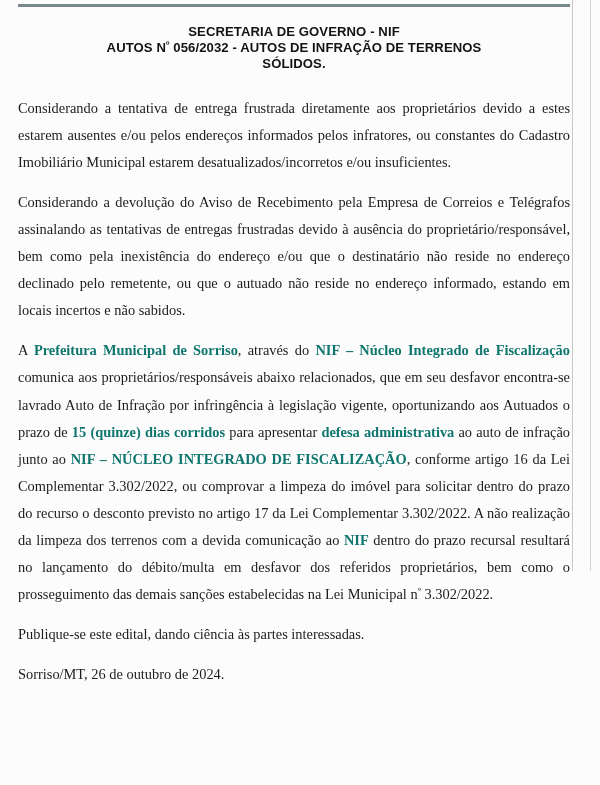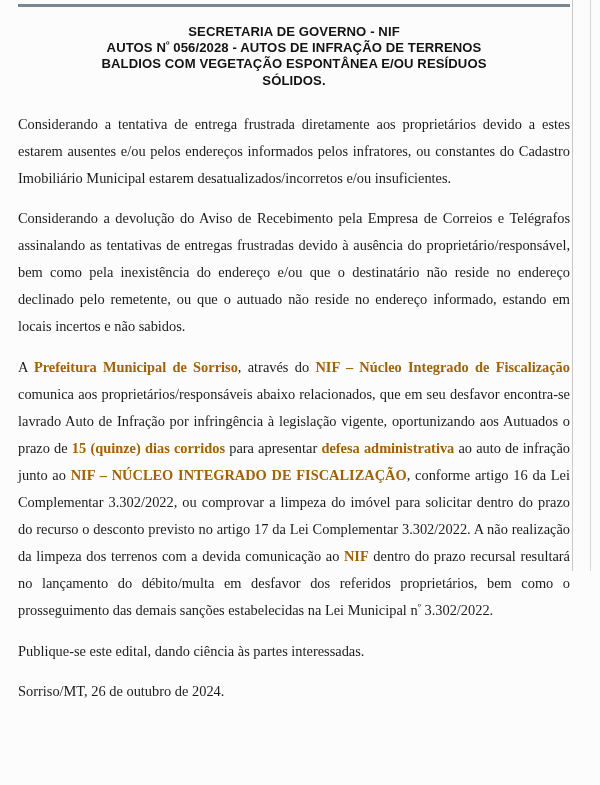--- a/index.html
+++ b/index.html
@@ -73,21 +73,21 @@
     line-height: 27.1px;
     text-align: justify;
     text-justify: inter-word;
     color: #1c1c1c;
     hyphens: manual;
     font-family: Liberation Serif, serif;
   }
   p.para:last-of-type { margin-bottom: 0; }
   p.para.short { text-align: left; }
 
-  b, .b { font-weight: bold; color: #a16207; }
+  b, .b { font-weight: bold; color: #0f766e; }
 
   sup.ord {
     font-size: 0.72em;
     vertical-align: 0.42em;
     line-height: 0;
   }
 </style>
 </head>
 <body>
 
@@ -95,22 +95,21 @@
 
   <div class="col-rule inner"></div>
   <div class="col-rule outer"></div>
 
   <div class="content">
 
     <div class="top-rule"></div>
 
     <div class="title-block">
       <span class="tline">SECRETARIA DE GOVERNO - NIF</span>
-      <span class="tline"><span>AUTOS N</span><sup class="ord">º</sup><span> 056/2028 - AUTOS DE INFRAÇÃO DE TERRENOS</span></span>
-      <span class="tline">BALDIOS COM VEGETAÇÃO ESPONTÂNEA E/OU RESÍDUOS</span>
+      <span class="tline"><span>AUTOS N</span><sup class="ord">º</sup><span> 056/2032 - AUTOS DE INFRAÇÃO DE TERRENOS</span></span>
       <span class="tline">SÓLIDOS.</span>
     </div>
 
     <div class="body-text">
 
       <p class="para">Considerando a tentativa de entrega frustrada diretamente aos proprietários devido a estes estarem ausentes e/ou pelos endereços informados pelos infratores, ou constantes do Cadastro Imobiliário Municipal estarem desatualizados/incorretos e/ou insuficientes.</p>
 
       <p class="para">Considerando a devolução do Aviso de Recebimento pela Empresa de Correios e Telégrafos assinalando as tentativas de entregas frustradas devido à ausência do proprietário/responsável, bem como pela inexistência do endereço e/ou que o destinatário não reside no endereço declinado pelo remetente, ou que o autuado não reside no endereço informado, estando em locais incertos e não sabidos.</p>
 
       <p class="para"><span>A </span><b>Prefeitura Municipal de Sorriso</b><span>, através do </span><b>NIF – Núcleo Integrado de Fiscalização</b><span> comunica aos proprietários/responsáveis abaixo relacionados, que em seu desfavor encontra-se lavrado Auto de Infração por infringência à legislação vigente, oportunizando aos Autuados o prazo de </span><b>15 (quinze) dias corridos</b><span> para apresentar </span><b>defesa administrativa</b><span> ao auto de infração junto ao </span><b>NIF – NÚCLEO INTEGRADO DE FISCALIZAÇÃO</b><span>, conforme artigo 16 da Lei Complementar 3.302/2022, ou comprovar a limpeza do imóvel para solicitar dentro do prazo do recurso o desconto previsto no artigo 17 da Lei Complementar 3.302/2022. A não realização da limpeza dos terrenos com a devida comunicação ao </span><b>NIF</b><span> dentro do prazo recursal resultará no lançamento do débito/multa em desfavor dos referidos proprietários, bem como o prosseguimento das demais sanções estabelecidas na Lei Municipal n</span><sup class="ord">º</sup><span> 3.302/2022.</span></p>

